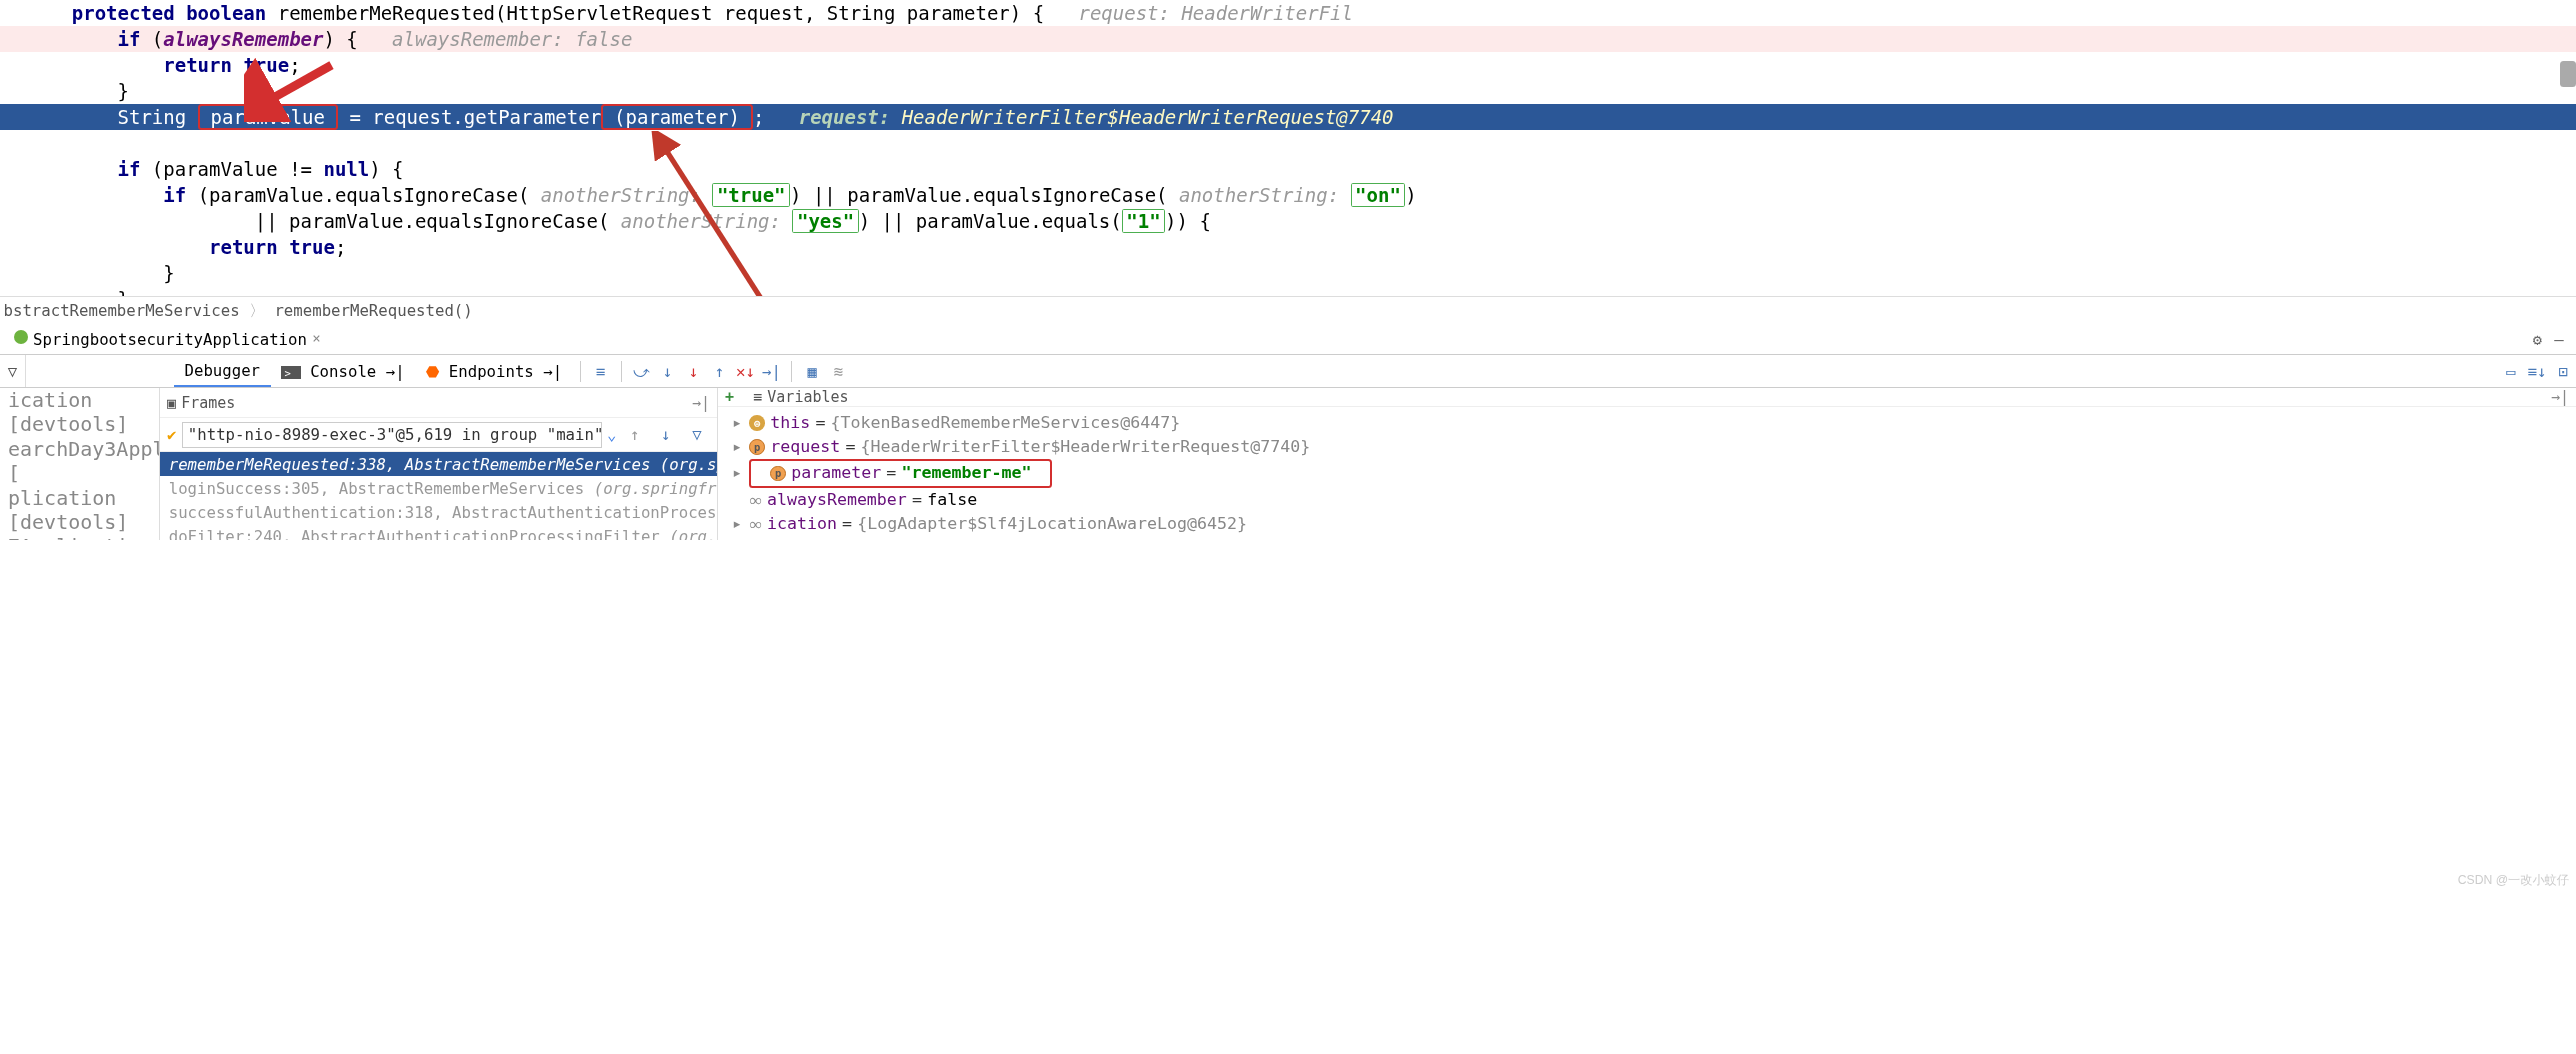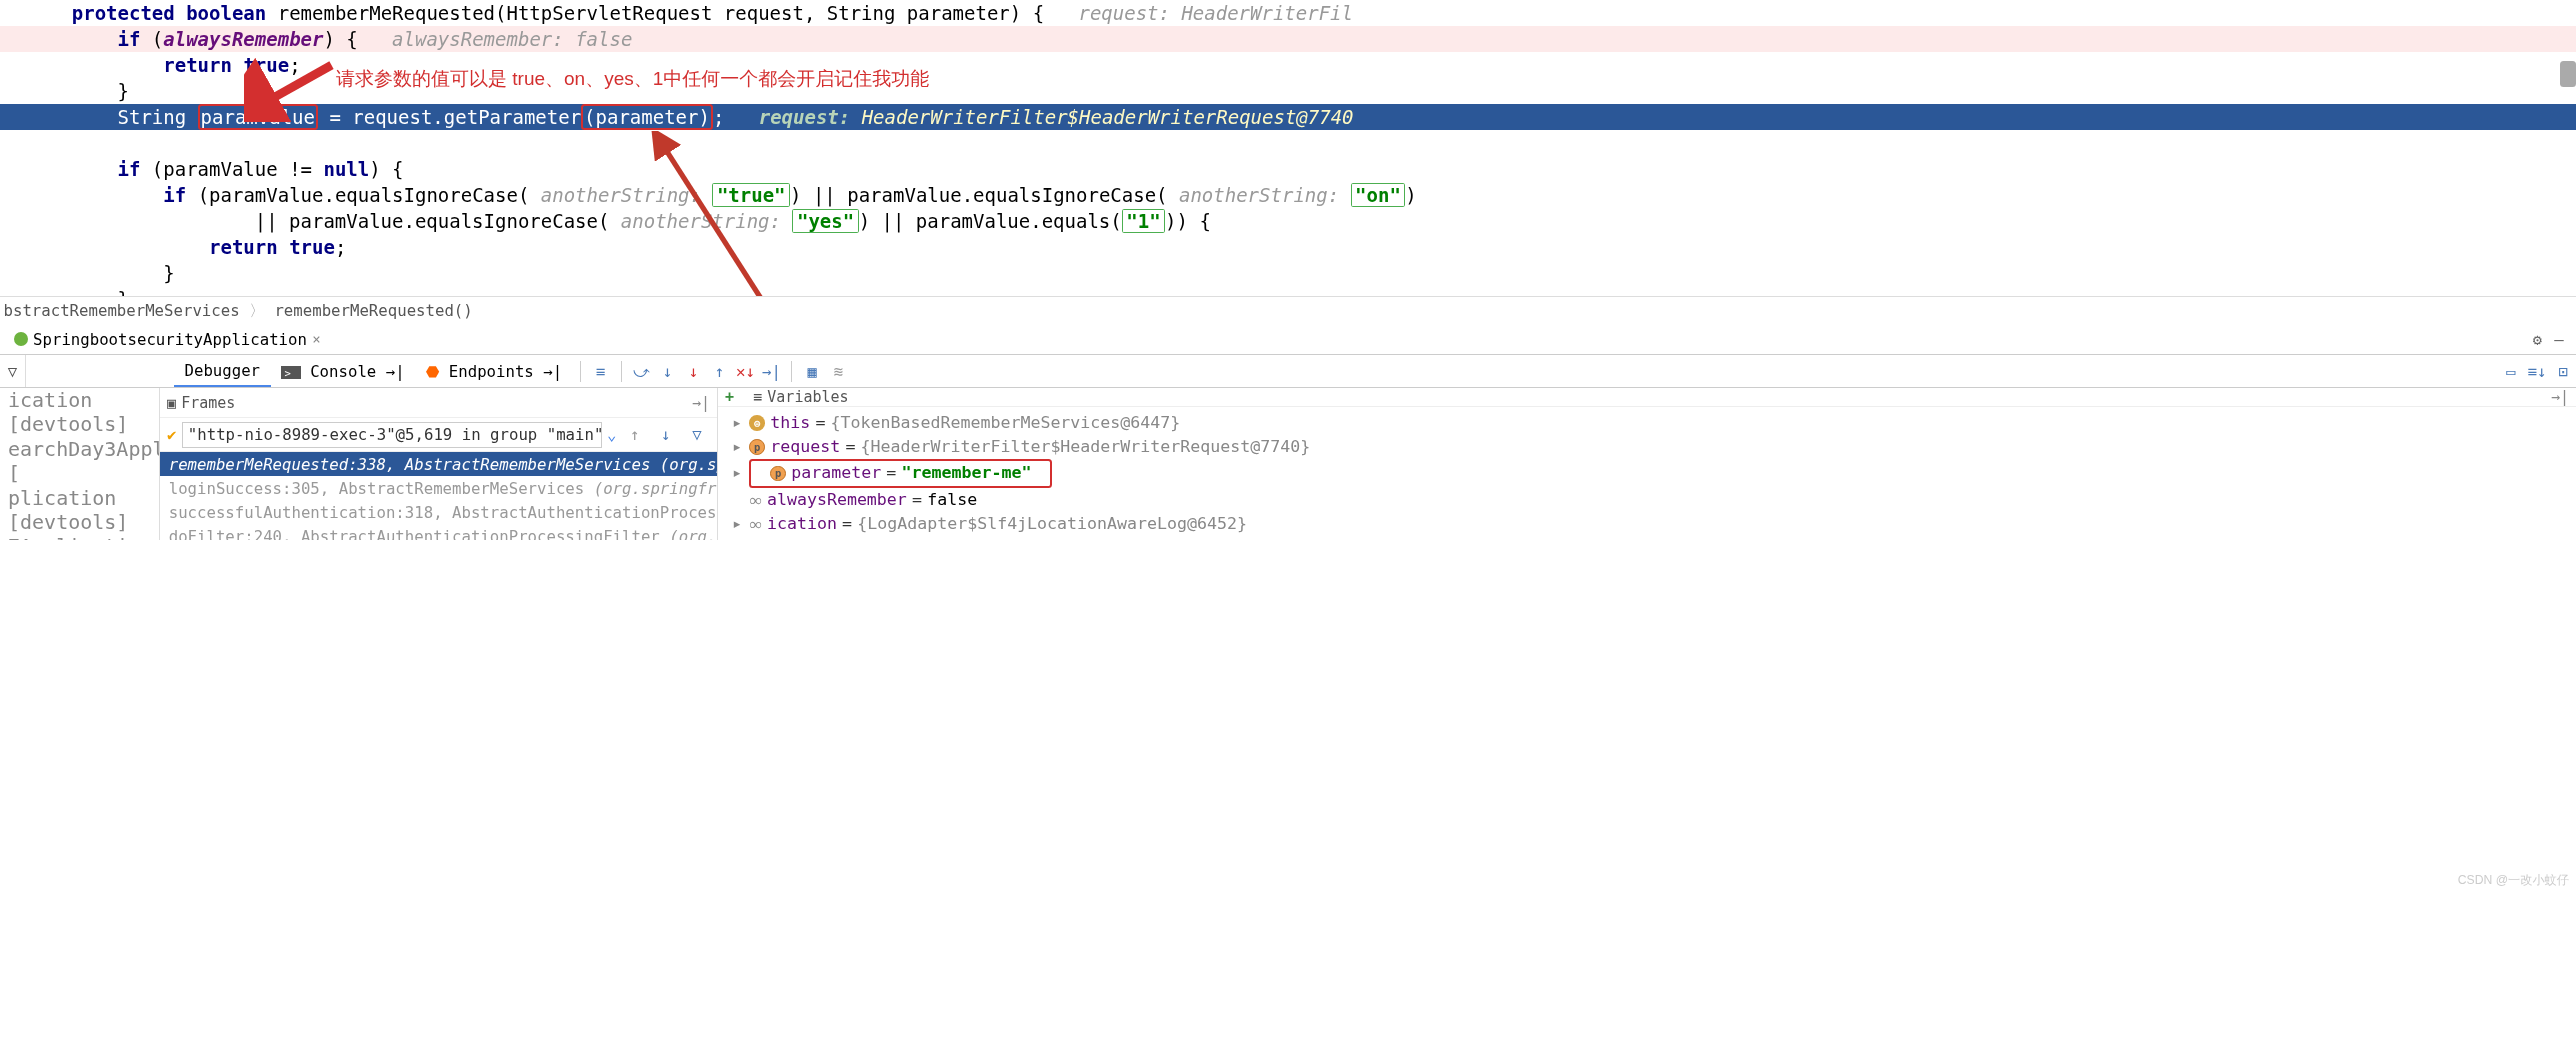--- a/index.html
+++ b/index.html
@@ -10,34 +10,34 @@
 .code-line.highlight-red { background: #fdeaea; }
 .code-line.highlight-blue { background: #2b5797; color: #fff; }
 .code-line.highlight-blue .hint { color: #b8d4b8; font-weight: bold; }
 .code-line.highlight-blue .hint-italic { color: #fef9c3; font-style: italic; }
 
 .kw { color: #000080; font-weight: bold; }
 .purple { color: #660e7a; font-weight: bold; font-style: italic; }
 .str { color: #008000; font-weight: bold; }
 .hint { color: #999; font-style: italic; }
 
-.boxed-red { border: 2.6px solid #d32f2f; padding: 0 1px; border-radius: 3.5px; margin-top: 27px; }
+.boxed-red { border: 2.6px solid #d32f2f; padding: 0 11px; border-radius: 3.5px; margin-top: 27px; }
 .boxed-green { border: 1.7px solid #4caf50; padding: 0 3.5px; border-radius: 1.7px; }
 
 .annotation { position: absolute; color: #d32f2f; font-family: "Microsoft YaHei", sans-serif; font-size: 19px; }
 
 .arrow-svg { position: absolute; pointer-events: none; }
 
 .scrollbar-marker { position: absolute; right: 0; top: 61px; width: 15.7px; height: 26px; background: #aaa; border-radius: 3.5px; }
 
 .breadcrumb { height: 28px; line-height: 28px; padding-left: 3.5px; font-size: 15.7px; color: #555; font-family: -apple-system, sans-serif; border-top: 0.9px solid #ddd; }
 .breadcrumb .sep { margin: 0 5.2px; color: #aaa; }
 
 .run-tab-bar { height: 31px; border-bottom: 0.9px solid #ccc; display: flex; align-items: center; font-family: -apple-system, sans-serif; font-size: 15.7px; padding-left: 5.2px; }
-.run-tab { padding: 3.5px 8.7px; display: flex; align-items: center; gap: 5.2px; }
+.run-tab { padding: 3.5px 8.7px; display: flex; gap: 5.2px; }
 .run-tab .close { color: #888; font-size: 14px; }
 .spring-icon { width: 14px; height: 14px; background: #6db33f; border-radius: 50%; display: inline-block; }
 
 .right-icons { margin-left: auto; display: flex; gap: 12.2px; padding-right: 12.2px; color: #666; }
 
 .debugger-bar { height: 33px; border-bottom: 0.9px solid #ccc; display: flex; align-items: center; font-family: -apple-system, sans-serif; font-size: 15.7px; }
 .left-gutter { width: 26px; height: 100%; display: flex; align-items: center; justify-content: center; border-right: 0.9px solid #ddd; color: #555; }
 .dbg-tab { padding: 5.2px 10.5px; }
 .dbg-tab.active { border-bottom: 2.6px solid #4a86e8; font-weight: 500; }
 .tool-icon { width: 19px; height: 19px; display: inline-flex; align-items: center; justify-content: center; color: #4a7ab8; margin: 0 3.5px; cursor: pointer; }
@@ -85,21 +85,20 @@
   <div class="code-line">        <span>}</span></div>
   <div class="code-line highlight-blue">        <span>String </span><span class="boxed-red">paramValue</span><span> = request.getParameter</span><span class="boxed-red">(parameter)</span><span>;</span>   <span class="hint">request: </span><span class="hint-italic">HeaderWriterFilter$HeaderWriterRequest@7740</span></div>
   <div class="code-line"> </div>
   <div class="code-line">        <span class="kw">if</span> <span>(paramValue != </span><span class="kw">null</span><span>) {</span></div>
   <div class="code-line">            <span class="kw">if</span> <span>(paramValue.equalsIgnoreCase(</span><span class="hint"> anotherString:</span> <span class="boxed-green str">"true"</span><span>) || paramValue.equalsIgnoreCase(</span><span class="hint"> anotherString:</span> <span class="boxed-green str">"on"</span><span>)</span></div>
   <div class="code-line">                    <span>|| paramValue.equalsIgnoreCase(</span><span class="hint"> anotherString:</span> <span class="boxed-green str">"yes"</span><span>) || paramValue.equals(</span><span class="boxed-green str">"1"</span><span>)) {</span></div>
   <div class="code-line">                <span class="kw">return</span> <span class="kw">true</span><span>;</span></div>
   <div class="code-line">            <span>}</span></div>
   <div class="code-line">        <span>}</span></div>
 
-  <div class="annotation" style="top:66px;left:336px">请求参数的值可以是 true、on、yes、1中任何一个都会开启记住我功能</div>
 
   <svg class="arrow-svg" style="top:52px;left:244px" width="105" height="70" viewBox="0 0 120 80">
     <defs>
         <marker id="ah1" markerWidth="10" markerHeight="10" refX="2" refY="5" orient="auto">
           <polygon points="0,0 10,5 0,10" fill="#d32f2f"></polygon>
         </marker>
       </defs>
     <line x1="100" y1="15" x2="20" y2="60" stroke="#d32f2f" stroke-width="10" marker-end="url(#ah1)"></line>
   </svg>
 

